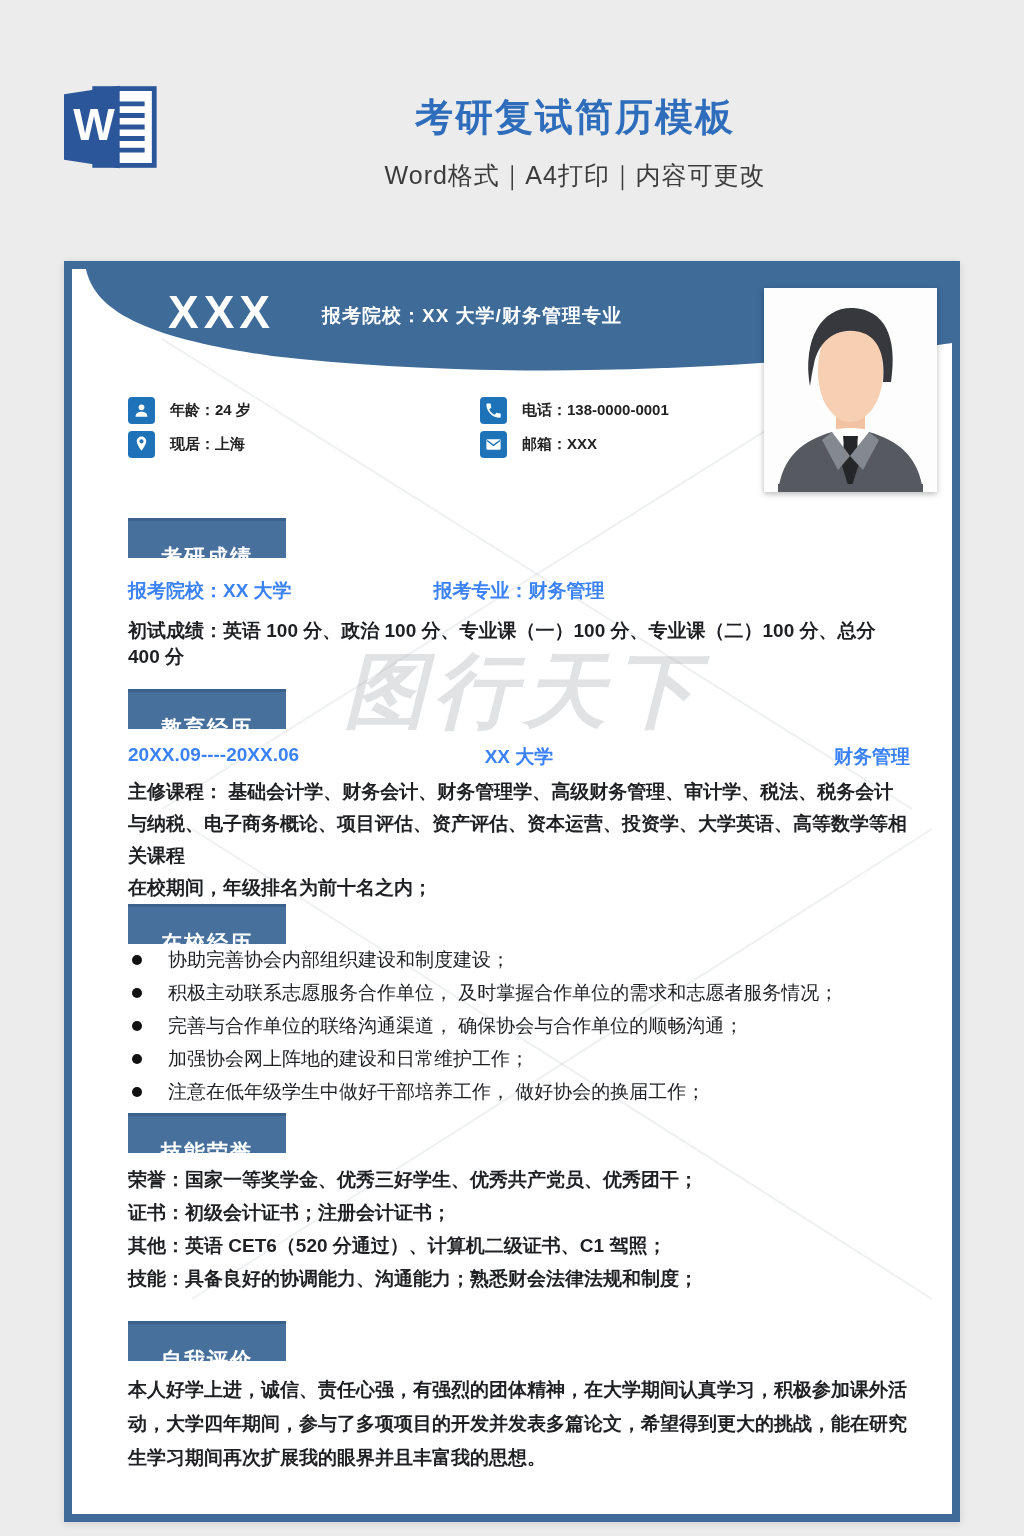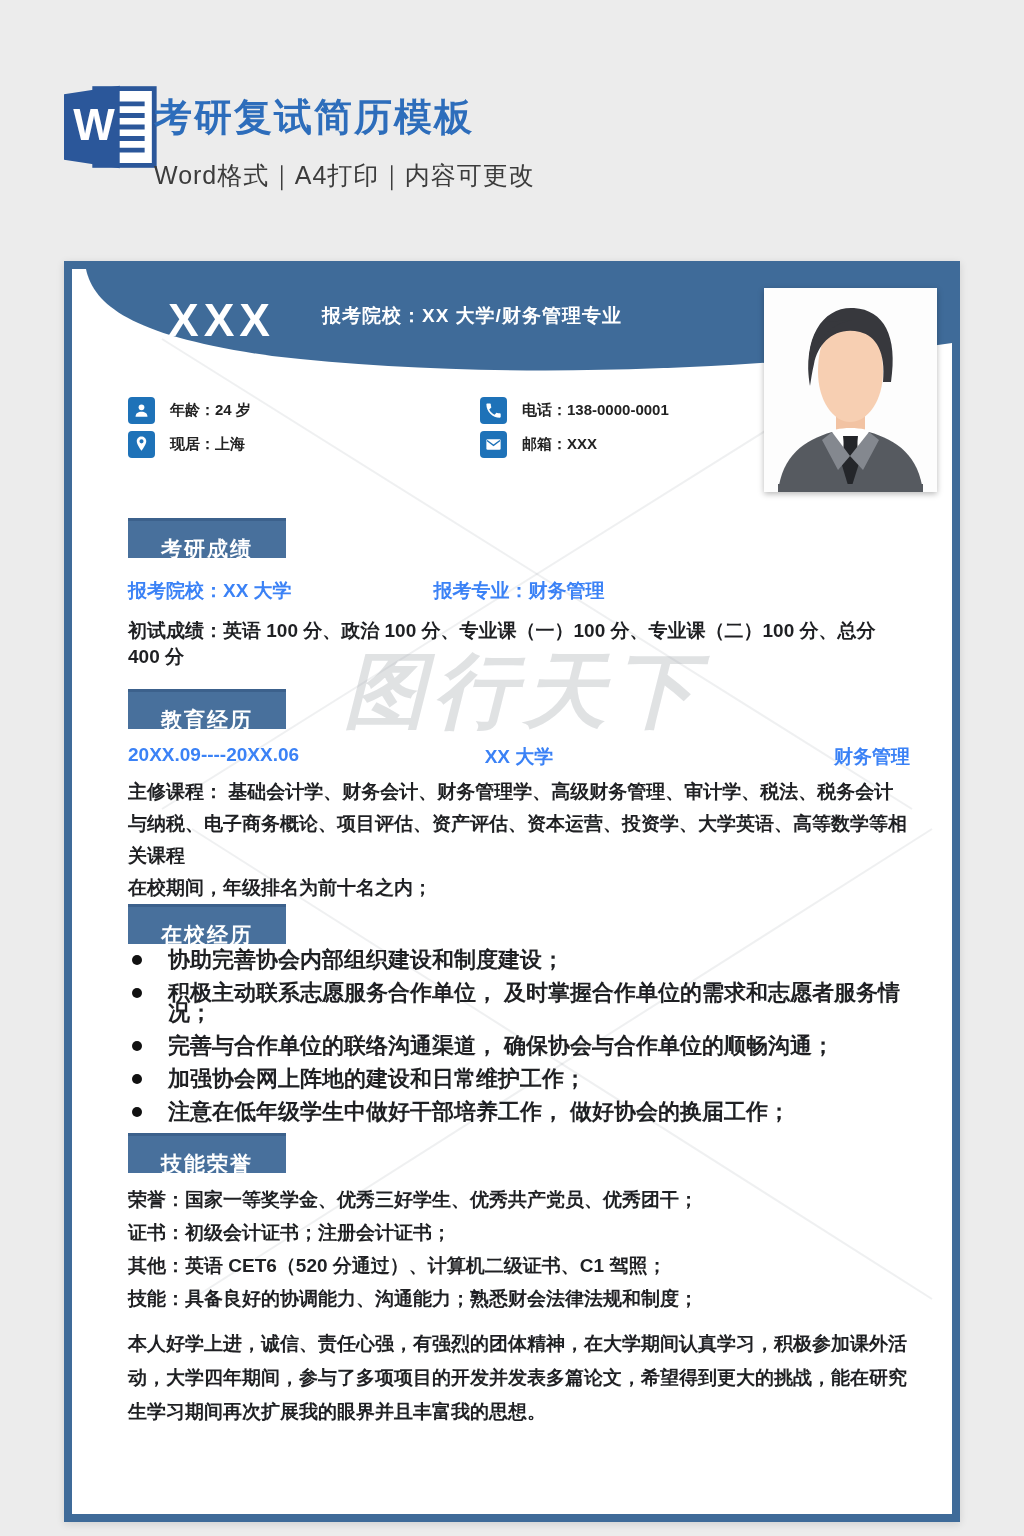--- a/index.html
+++ b/index.html
@@ -10,34 +10,34 @@
     position:relative; overflow:hidden;
   }
   .canvas { position:absolute; inset:0; }
 
   
   .top-header { position:absolute; left:0; top:0; width:1024px; height:230px; }
   .word-icon { position:absolute; left:64px; top:84px; width:96px; height:86px; }
   .word-icon svg { width:100%; height:100%; display:block; }
   .word-w { position:absolute; left:4px; top:16px; width:52px; text-align:center;
             font-size:44px; font-weight:bold; color:#fff; }
-  .titles { position:absolute; left:154px; top:92px; width:830px; }
+  .titles { position:absolute; left:160px; top:92px; width:830px; text-align:center; }
   .page-title { margin:0; font-size:38px; font-weight:bold; color:#2d6dbb; letter-spacing:2px; }
   .page-subtitle { margin:16px 0 0 0; font-size:25px; color:#3c3c3c; letter-spacing:1px; }
 
   
   .resume { position:absolute; left:64px; top:261px; width:896px; height:1261px;
             background:#fff; border:8px solid #3f6b99; box-sizing:border-box;
             box-shadow:0 2px 8px rgba(0,0,0,0.12); }
   .inner { position:relative; width:880px; height:1245px; overflow:hidden; }
 
   .band { position:absolute; left:0; top:0; width:880px; height:112px; z-index:2; }
   .band svg { width:100%; height:100%; display:block; }
 
-  .name { position:absolute; left:96px; top:24px; z-index:3;
+  .name { position:absolute; left:96px; top:16px; z-index:3;
           font-size:46px; font-weight:bold; color:#fff; letter-spacing:5px; }
   .apply-line { position:absolute; left:250px; top:34px; z-index:3;
           font-size:19px; font-weight:bold; color:#fff; letter-spacing:1px; }
 
   .photo { position:absolute; left:692px; top:19px; width:173px; height:204px; z-index:4;
            background:#fff; box-shadow:0 2px 6px rgba(0,0,0,0.28); }
   .photo svg { width:100%; height:100%; display:block; }
 
   .watermark { position:absolute; left:272px; top:368px; z-index:1;
            font-family:"DejaVu Serif", serif; font-style:italic;
@@ -51,21 +51,21 @@
   .contact { display:flex; margin-top:12px; }
   .c-col-left { width:352px; }
   .c-col-right { flex:1; }
   .c-row { display:flex; align-items:center; height:34px; }
   .c-icon { width:27px; height:27px; border-radius:4px; background:#1e72b8;
             margin-right:15px; display:flex; align-items:center; justify-content:center; flex:0 0 27px; }
   .c-icon svg { width:19px; height:19px; display:block; }
   .c-text { font-size:15px; font-weight:bold; color:#222; }
 
   
-  .sec-h { width:max-content; padding:8px 33px; height:40px; line-height:40px;
+  .sec-h { width:max-content; padding:16px 33px; height:40px; line-height:40px;
            background:#48709c; color:#fff; font-size:21px; font-weight:bold;
            letter-spacing:2px; border-top:3px solid #3c618c; box-sizing:border-box; }
   .mt-exam   { margin-top:57px; }
   .mt-edu    { margin-top:19px; }
   .mt-campus { }
   .mt-skills { margin-top:11px; }
   .mt-eval   { margin-top:26px; }
 
   .acc-row { display:grid; grid-template-columns:1fr 1fr 1fr;
              font-size:19px; font-weight:bold; color:#3b82f6; }
@@ -75,21 +75,21 @@
   .body-text { margin:0; font-size:19px; font-weight:600; color:#1f2023; }
   .score-line { margin-top:14px; }
   .exam-row { margin-top:20px; }
   .edu-row { margin-top:15px; }
   .campus-row { margin-top:10px; }
   .courses { margin-top:6px; line-height:32px; }
   .edu-note { line-height:32px; }
 
   .bullets { margin:6px 0 0 0; padding:0; list-style:none; }
   .bullets li { position:relative; padding-left:40px; margin-bottom:13px;
-                font-size:22px; font-weight:700; color:#1f2023; line-height:20px; }
+                font-size:19px; font-weight:400; color:#1f2023; line-height:20px; }
   .bullets li:last-child { margin-bottom:0; }
   .bullets li::before { content:""; position:absolute; left:4px; top:5px;
                 width:10px; height:10px; border-radius:50%; background:#111; }
 
   .skill-line { line-height:33px; }
   .skills-block { margin-top:10px; }
   .eval-para { margin-top:12px; line-height:34px; }
 </style>
 </head>
 <body>
@@ -228,18 +228,19 @@
         </ul>
 
         <div class="sec-h mt-skills">技能荣誉</div>
         <div class="skills-block">
           <p class="body-text skill-line">荣誉：国家一等奖学金、优秀三好学生、优秀共产党员、优秀团干；</p>
           <p class="body-text skill-line">证书：初级会计证书；注册会计证书；</p>
           <p class="body-text skill-line">其他：英语 CET6（520 分通过）、计算机二级证书、C1 驾照；</p>
           <p class="body-text skill-line">技能：具备良好的协调能力、沟通能力；熟悉财会法律法规和制度；</p>
         </div>
 
+        <div class="sec-h mt-eval">自我评价</div>
         <p class="body-text eval-para">本人好学上进，诚信、责任心强，有强烈的团体精神，在大学期间认真学习，积极参加课外活动，大学四年期间，参与了多项项目的开发并发表多篇论文，希望得到更大的挑战，能在研究生学习期间再次扩展我的眼界并且丰富我的思想。</p>
 
       </div>
     </div>
   </div>
 </div>
 
 </body></html>

